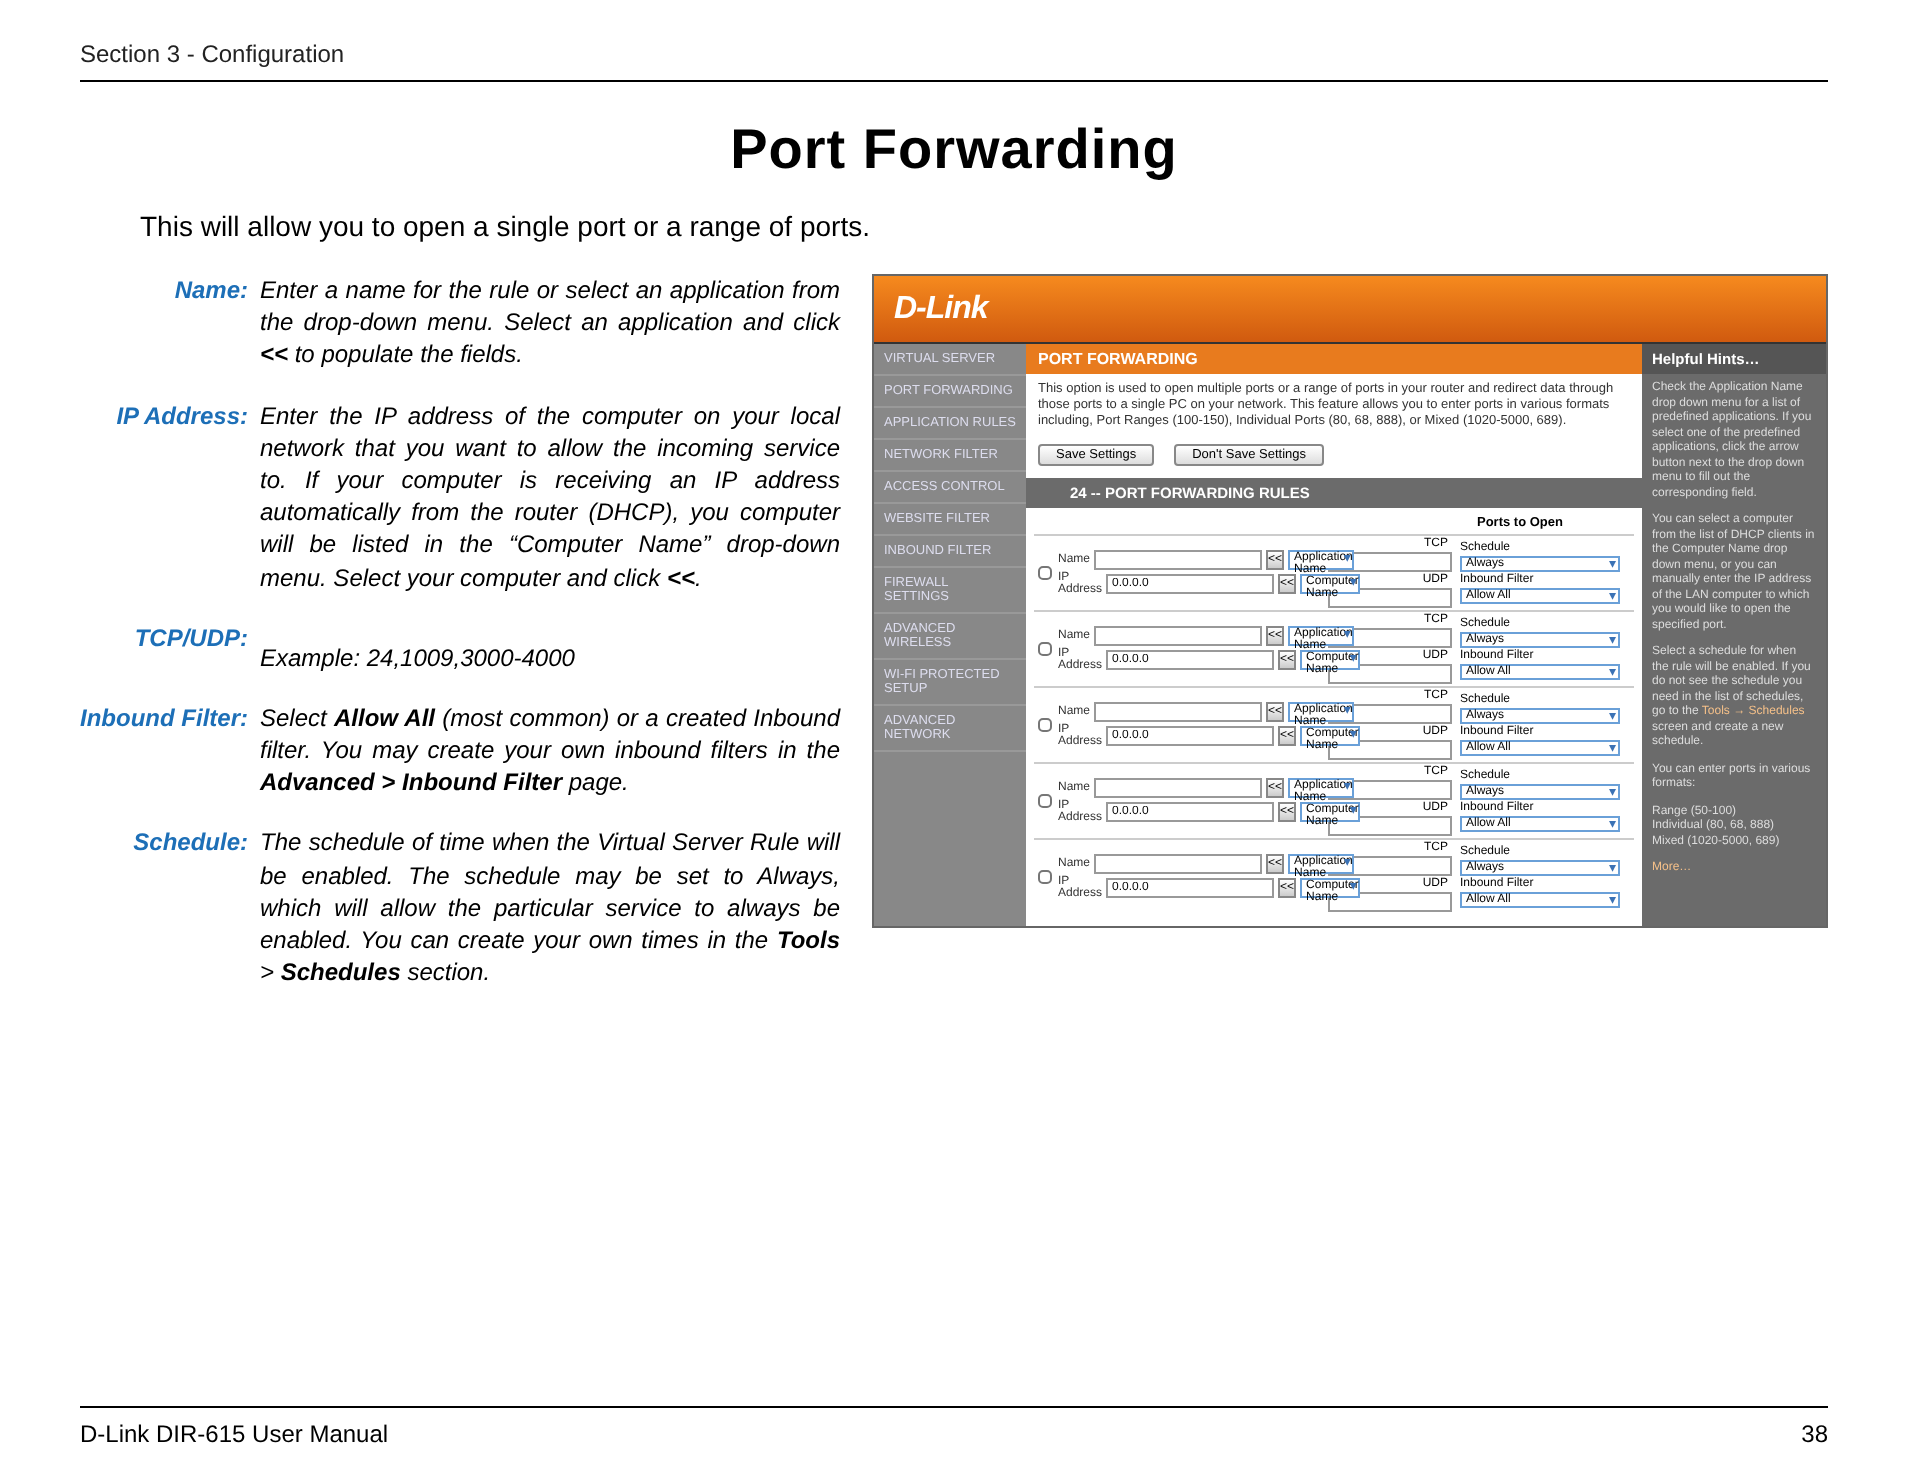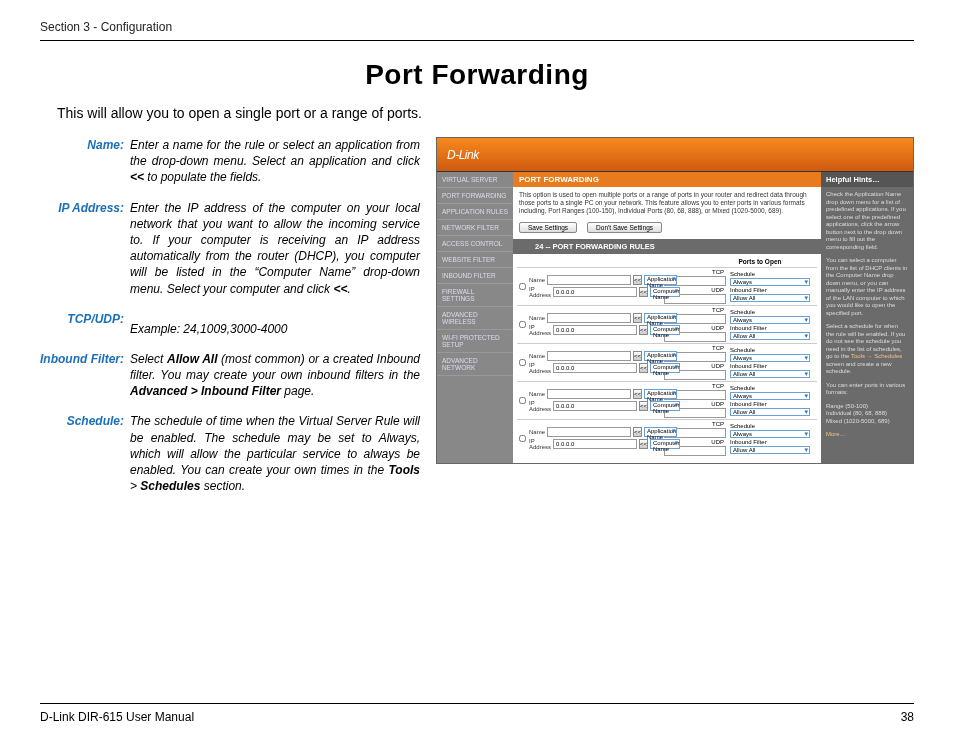--- a/index.html
+++ b/index.html
@@ -22,21 +22,21 @@
   .page-title {
     font-family: "Arial Black", Arial, sans-serif;
     font-weight: 900;
     font-size: 28px;
     text-align: center;
     margin-bottom: 14px;
     letter-spacing: 0.5px;
   }
   .intro {
     font-size: 14px;
-    margin-left: 17px;
+    margin-left: 30px;
     margin-bottom: 16px;
   }
   .content-row {
     display: flex;
     align-items: flex-start;
     gap: 16px;
   }
   .defs {
     flex: 0 0 380px;
     font-size: 12px;
@@ -73,22 +73,22 @@
   .ss-header {
     background: linear-gradient(#f68a1e, #d05a0f);
     height: 34px;
     display: flex;
     align-items: center;
     padding-left: 10px;
     border-bottom: 1px solid #333;
   }
   .ss-logo {
     color: #fff;
-    font-weight: normal;
-    font-size: 12px;
+    font-weight: bold;
+    font-size: 16px;
     font-style: italic;
     letter-spacing: -0.5px;
   }
   .ss-model-row {
     display: flex;
     background: #555;
     color: #fff;
     height: 16px;
     align-items: stretch;
   }

